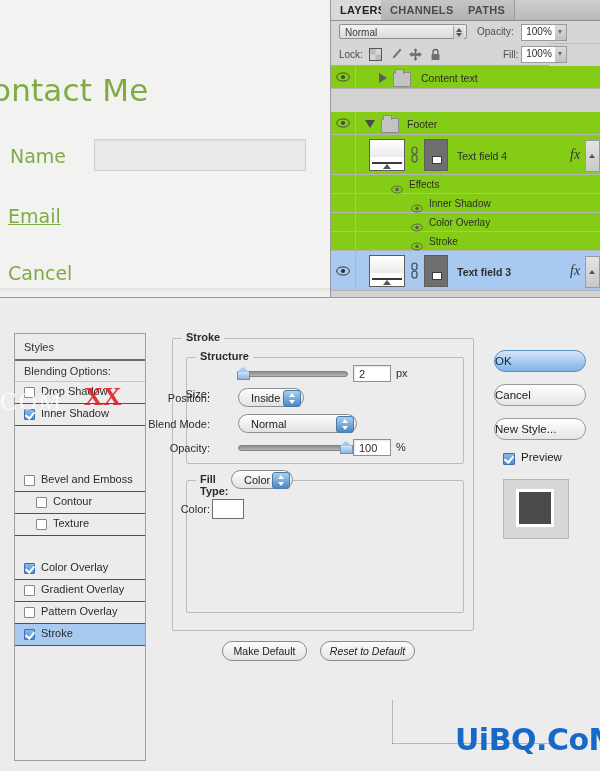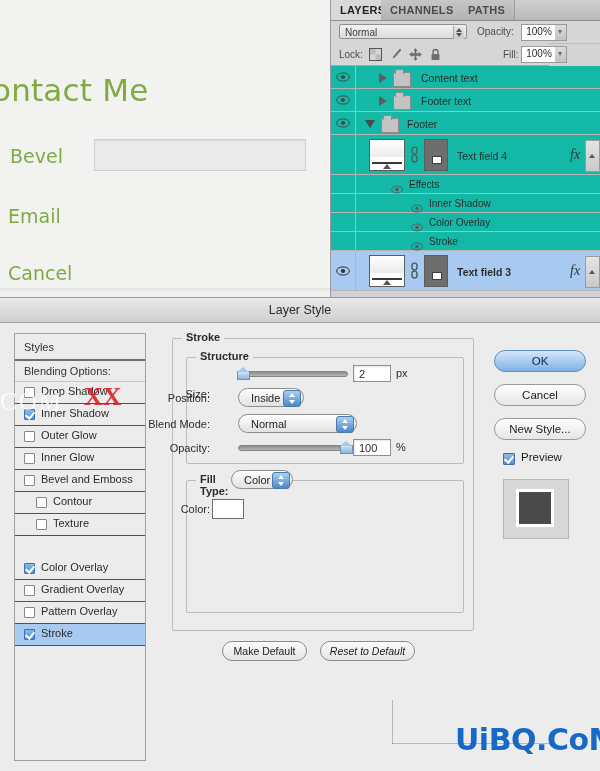--- a/index.html
+++ b/index.html
@@ -63,21 +63,21 @@
           border:1px solid #9a9a9a;border-left:none;}
   .psstep:after{content:"";position:absolute;left:3px;top:5px;
           border-left:2.5px solid transparent;border-right:2.5px solid transparent;
           border-top:4px solid #6d6d6d;}
 
   .locki{position:absolute;top:4px;}
 
   
   #layerlist{position:absolute;left:0;top:66px;width:270px;height:234px;background:#d2d2d2;}
   .lrow{position:absolute;left:0;width:270px;box-sizing:border-box;
-        border-bottom:1px solid #b4b4b4;background:#14b8a6;}
+        border-bottom:1px solid #b4b4b4;background:#84cc16;}
   .lrow.sel{background:#a8caf0;}
   .eyecell{position:absolute;left:0;top:0;width:24px;height:100%;
            border-right:1px solid #b4b4b4;}
   .eye{position:absolute;left:5px;top:50%;margin-top:-5px;width:14px;height:10px;}
   .eye svg{display:block;}
   .tri{position:absolute;width:0;height:0;}
   .tri.right{border-top:5px solid transparent;border-bottom:5px solid transparent;
              border-left:8px solid #5e5e5e;}
   .tri.down{border-left:5px solid transparent;border-right:5px solid transparent;
             border-top:8px solid #4a4a4a;}
@@ -162,21 +162,21 @@
   .aquasel .knob:before,.aquasel .knob:after{content:"";position:absolute;left:5px;
           border-left:3px solid transparent;border-right:3px solid transparent;}
   .aquasel .knob:before{top:2px;border-bottom:4px solid #fff;}
   .aquasel .knob:after{bottom:2px;border-top:4px solid #fff;}
   .colorswatch{position:absolute;width:30px;height:18px;background:#fff;border:1px solid #6d6d6d;}
 
   
   .aquabtn{position:absolute;height:22px;border-radius:11px;box-sizing:border-box;
           background:linear-gradient(to bottom,#ffffff,#e6e6e6);
           border:1px solid #9a9a9a;font-size:11.5px;color:#1c1c1c;
-          text-align:center;line-height:20px;}
+          line-height:20px;}
   .aquabtn.primary{background:linear-gradient(to bottom,#d4e7fb,#7fb2e4);
           border:1px solid #5d8fc0;color:#0d2740;}
   .pbtn{position:absolute;height:20px;border-radius:10px;box-sizing:border-box;
           background:linear-gradient(to bottom,#fbfbfb,#e4e4e4);
           border:1px solid #8a8a8a;font-size:10.5px;color:#1c1c1c;
           text-align:center;line-height:18px;}
   #previewbox{position:absolute;background:#d8d8d8;border:1px solid #b6b6b6;}
   #previewbox .inner{position:absolute;background:#4a4a4a;border:3px solid #fff;}
 
   
@@ -189,24 +189,24 @@
           font-family:"DejaVu Sans",sans-serif;letter-spacing:-.5px;}
   #wm-corner{left:392px;top:700px;width:1px;height:44px;background:rgba(120,120,120,.45);}
   #wm-corner2{left:392px;top:743px;width:160px;height:1px;background:rgba(120,120,120,.45);}
 </style>
 </head>
 <body>
 
 <div id="webpage" class="abs">
   <div class="pgtitle">ontact Me</div>
 
-  <div class="flabel" style="left:10px;top:145px;">Bevel</div>
+  <div class="flabel" style="left:10px;top:145px;">Name</div>
   <input class="finput" style="left: 94px; top: 139px; width: 206px; height: 28px;">
 
-  <div class="flabel" style="left:8px;top:205px;">Email</div>
+  <div class="flabel" style="left:8px;top:205px;text-decoration:underline;">Email</div>
   <div class="flabel" style="left:8px;top:262px;">Cancel</div>
 
   <div class="shadowline"></div>
 </div>
 
 <div id="layers" class="abs">
 
   <div class="ps-tabs">
     <div class="ps-tab active" style="left:0;">LAYERS</div>
     <div class="ps-tab inactive" style="left:50px;">CHANNELS</div>
@@ -262,33 +262,20 @@
               <ellipse cx="7" cy="5" rx="6.4" ry="4.1" fill="none" stroke="#4a4a4a" stroke-width="1"></ellipse>
               <circle cx="7" cy="5" r="2.1" fill="#4a4a4a"></circle>
             </svg>
         </span>
       </div>
       <span class="tri right" style="left:48px;top:7px;"></span>
       <span class="folder" style="left:62px;top:6px;"></span>
       <span class="lname" style="left:90px;top:6px;">Content text</span>
     </div>
 
-    <div class="lrow" style="top:23px;height:23px;">
-      <div class="eyecell">
-        <span class="eye">
-          <svg width="14" height="10" viewBox="0 0 14 10">
-              <ellipse cx="7" cy="5" rx="6.4" ry="4.1" fill="none" stroke="#4a4a4a" stroke-width="1"></ellipse>
-              <circle cx="7" cy="5" r="2.1" fill="#4a4a4a"></circle>
-            </svg>
-        </span>
-      </div>
-      <span class="tri right" style="left:48px;top:7px;"></span>
-      <span class="folder" style="left:62px;top:6px;"></span>
-      <span class="lname" style="left:90px;top:6px;">Footer text</span>
-    </div>
 
     <div class="lrow" style="top:46px;height:23px;">
       <div class="eyecell">
         <span class="eye">
           <svg width="14" height="10" viewBox="0 0 14 10">
               <ellipse cx="7" cy="5" rx="6.4" ry="4.1" fill="none" stroke="#4a4a4a" stroke-width="1"></ellipse>
               <circle cx="7" cy="5" r="2.1" fill="#4a4a4a"></circle>
             </svg>
         </span>
       </div>
@@ -388,49 +375,38 @@
       <span class="lname bold" style="left:126px;top:15px;">Text field 3</span>
       <span class="fx" style="left:239px;top:12px;">fx</span>
       <span class="scrollup" style="left:254px;top:5px;width:13px;height:30px;"></span>
     </div>
 
   </div>
 </div>
 
 <div id="dialog" class="abs">
 
-  <div id="titlebar">
-    <div class="tt">Layer Style</div>
-  </div>
 
   <div id="dlgbody">
 
     <div id="styleslist">
       <div class="shead">Styles</div>
       <div class="sdefault">Blending Options: Default</div>
 
       <div class="sitem" style="top:48px;">
         <span class="cb" style="left:9px;"></span>
         <span class="lab" style="left:26px;">Drop Shadow</span>
         </div>
 
       <div class="sitem" style="top:70px;">
         <span class="cb on" style="left:9px;"></span>
         <span class="lab" style="left:26px;">Inner Shadow</span>
         </div>
 
-      <div class="sitem" style="top:92px;">
-        <span class="cb" style="left:9px;"></span>
-        <span class="lab" style="left:26px;">Outer Glow</span>
-        </div>
-
-      <div class="sitem" style="top:114px;">
-        <span class="cb" style="left:9px;"></span>
-        <span class="lab" style="left:26px;">Inner Glow</span>
-        </div>
+
 
       <div class="sitem" style="top:136px;">
         <span class="cb" style="left:9px;"></span>
         <span class="lab" style="left:26px;">Bevel and Emboss</span>
         </div>
 
       <div class="sitem" style="top:158px;">
         <span class="cb" style="left:21px;"></span>
         <span class="lab" style="left:38px;">Contour</span>
         </div>

